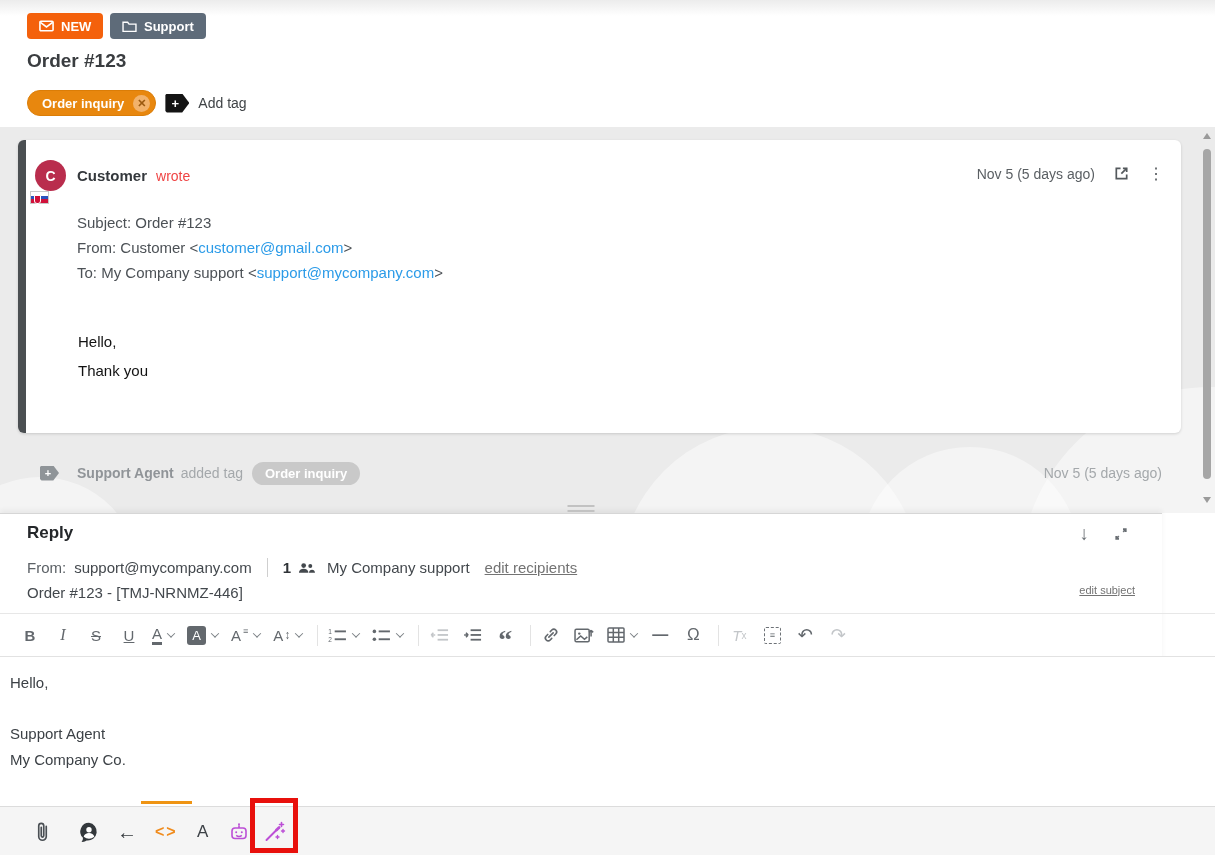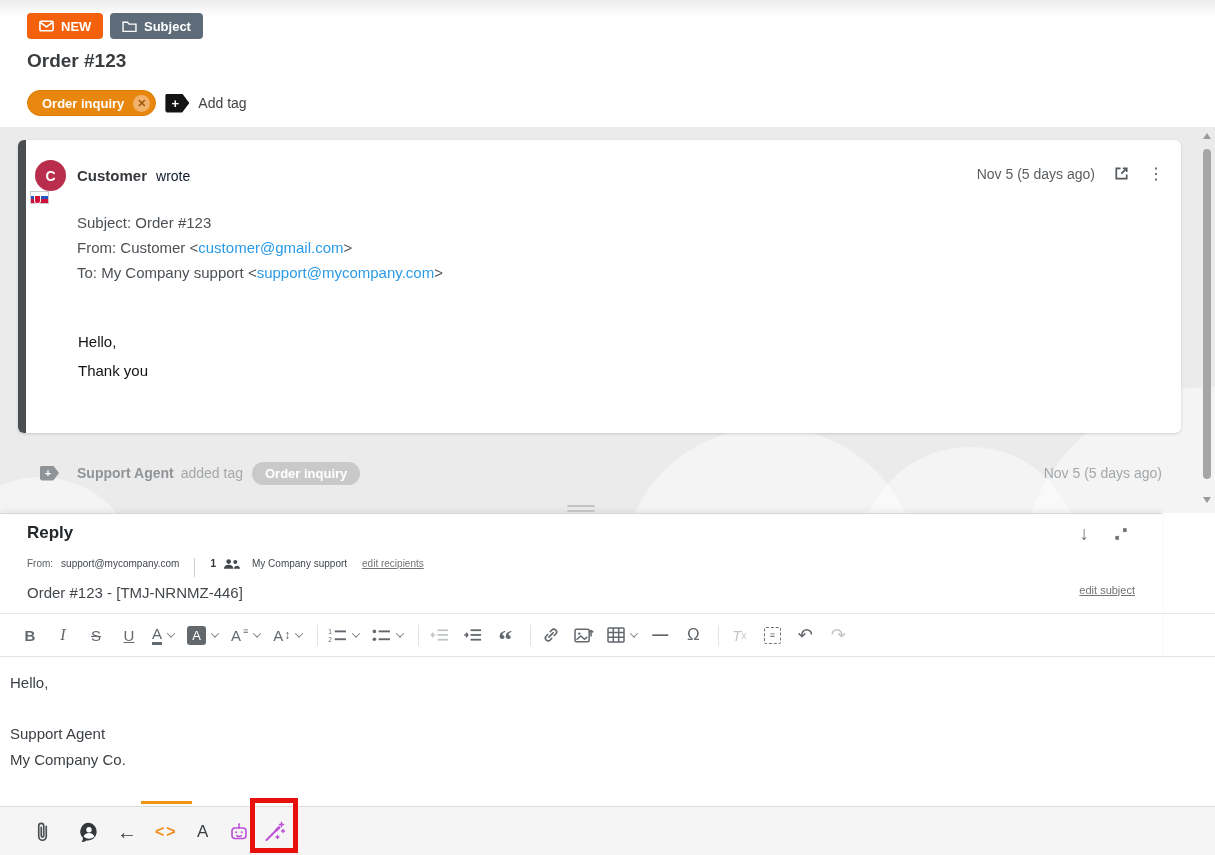--- a/index.html
+++ b/index.html
@@ -40,21 +40,21 @@
                  border-radius:6px 0 0 6px; }
   .avatar { position:absolute; left:17px; top:20px; width:31px; height:31px; border-radius:50%;
             background:#b92d4d; color:#fff; font-size:14px; font-weight:bold;
             display:flex; align-items:center; justify-content:center; }
   .flag { position:absolute; left:12px; top:51px; width:19px; height:13px; border:1px solid #c9c9c9;
           background:linear-gradient(#ffffff 0 34%, #2a52be 34% 67%, #d0103a 67% 100%); }
   .flag::after { content:""; position:absolute; left:3px; top:3px; width:5px; height:7px;
                  background:#d0103a; border:1px solid #fff; border-radius:0 0 3px 3px; }
   .msg-head { position:absolute; left:59px; top:27px; display:flex; align-items:baseline; gap:9px; }
   .msg-author { font-size:15px; font-weight:bold; color:#34383c; }
-  .msg-action { font-size:14px; color:#0f172a; }
+  .msg-action { font-size:14px; color:#ef4444; }
   .msg-meta { position:absolute; right:17px; top:25px; display:flex; align-items:center; gap:18px; }
   .msg-date { font-size:14px; color:#5a5f63; }
   .icon-btn { display:flex; align-items:center; justify-content:center; cursor:pointer; color:#54595d; }
   .kebab { font-size:16px; color:#54595d; line-height:1; }
   .mail-headers { position:absolute; left:59px; top:70px; font-size:15px; color:#4c5156; line-height:25px; }
   .mail-headers a { color:#2b9be8; text-decoration:none; cursor:pointer; }
   .mail-body { position:absolute; left:60px; top:188px; font-size:15px; color:#121212; line-height:28.5px; }
 
   .event-row { position:absolute; left:0; top:333px; width:1215px; height:26px; display:flex; align-items:center; }
   .event-icon { margin-left:40px; width:19px; height:15px; background:#8f9498; color:#fff; font-size:11px;
@@ -74,21 +74,21 @@
   .vthumb { position:absolute; left:2px; top:22px; width:8px; height:330px; background:#a6a6a6; border-radius:4px; cursor:pointer; }
 
   
   .reply { position:absolute; left:0; top:513px; width:1162px; height:342px; background:#fff;
            border-top:1px solid #d6d6d6; box-shadow:0 -3px 5px rgba(0,0,0,.05); }
   .rhandle { position:absolute; top:-9px; left:50%; transform:translateX(-50%); width:27px; height:7px;
              border-top:2px solid #c2c2c2; border-bottom:2px solid #c2c2c2; cursor:row-resize; }
   .reply-title { position:absolute; left:27px; top:9px; font-size:17px; font-weight:bold; color:#24272a; }
   .reply-icons { position:absolute; right:33px; top:10px; display:flex; align-items:center; gap:24px; color:#6a6f74; }
   .down-glyph { font-size:19px; line-height:1; cursor:pointer; }
-  .rrow1 { position:absolute; left:27px; top:44px; display:flex; font-size:10px; color:#43484d; }
+  .rrow1 { position:absolute; left:27px; top:44px; display:flex; align-items:center; font-size:15px; color:#43484d; }
   .rlabel { color:#5c6166; margin-right:8px; }
   .vdiv { width:1px; height:19px; background:#cfcfcf; margin:0 15px; }
   .bold-count { font-weight:bold; color:#2f3337; margin-right:7px; }
   .people { margin-right:12px; }
   .ulink { text-decoration:underline; color:#737373; cursor:pointer; }
   .rrow1 .ulink { margin-left:15px; }
   .rrow2 { position:absolute; left:27px; top:70px; font-size:15px; color:#43484d; }
   .edit-subject { position:absolute; right:27px; top:70px; font-size:11px;margin-left:28px; }
 
   .fmtbar { position:absolute; left:0; top:99px; width:1215px; height:44px;
@@ -155,21 +155,21 @@
           </svg>
       </span>
       <span>NEW</span>
     </div>
     <div class="pillbtn btn-support">
       <span>
         <svg width="15" height="12" viewBox="0 0 16 13">
             <path d="M1 2.5h5l1.5 2H15v8H1z" fill="none" stroke="#fff" stroke-width="1.5"></path>
           </svg>
       </span>
-      <span>Subject</span>
+      <span>Support</span>
     </div>
     <div class="ticket-title">Order #123</div>
     <div class="tagrow">
       <div class="tagpill">
         <span>Order inquiry</span>
         <span class="tagx">✕</span>
       </div>
       <div class="tagadd">+</div>
       <div class="tagadd-label">Add tag</div>
     </div>

